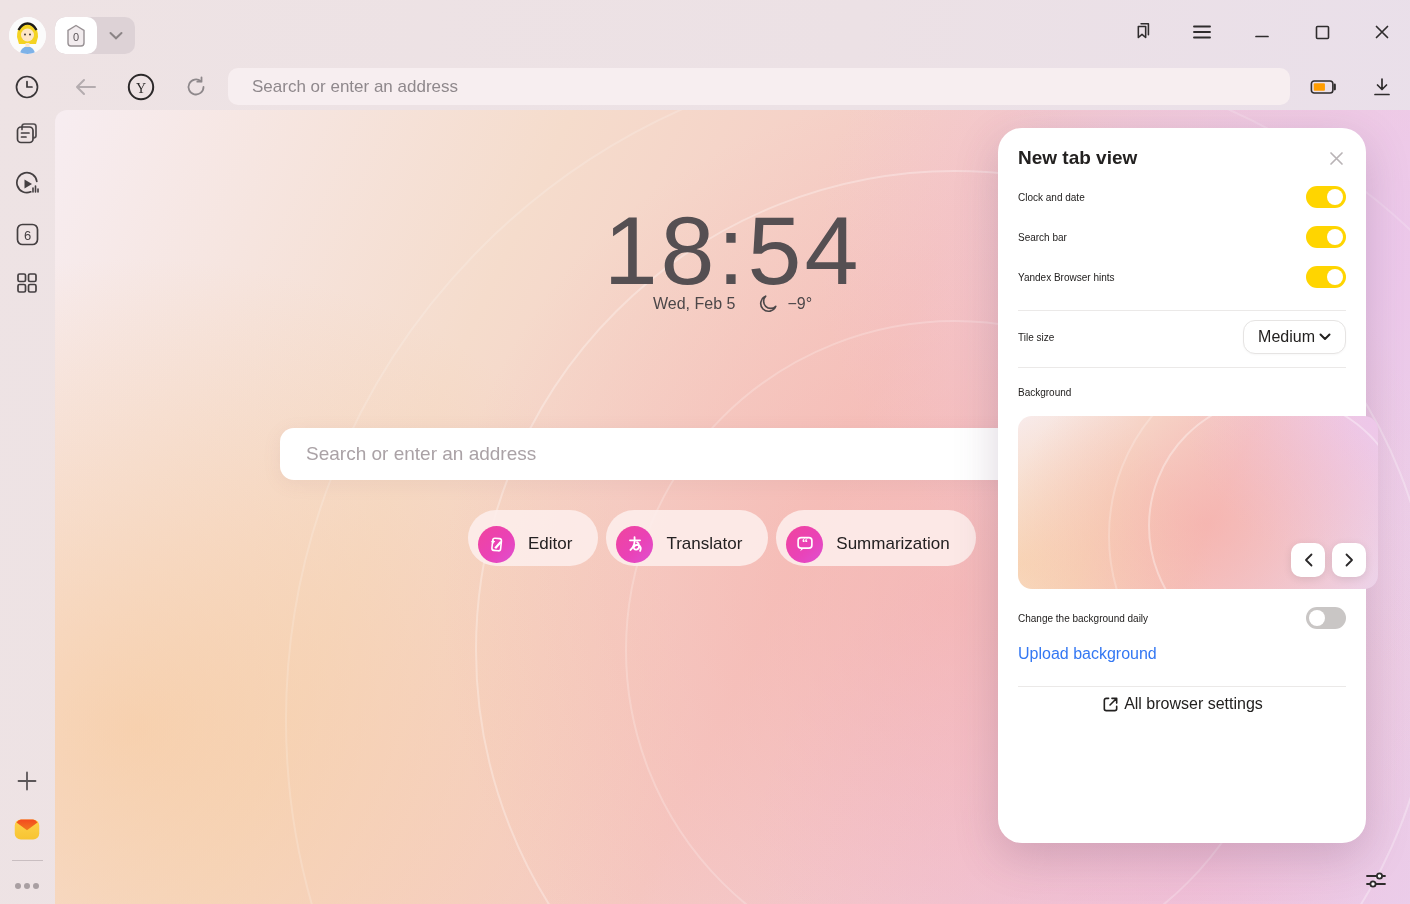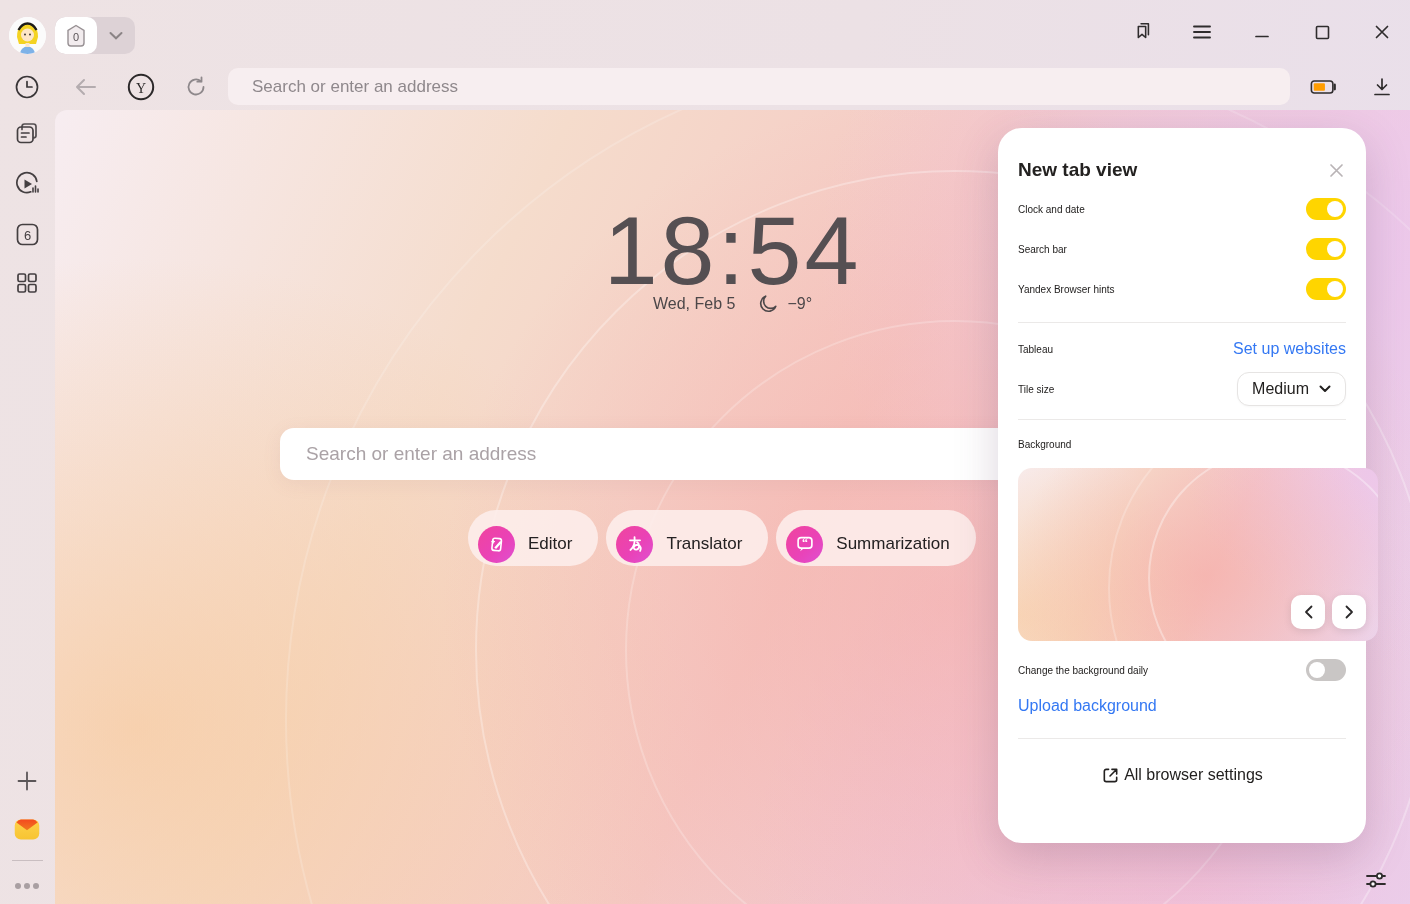--- a/index.html
+++ b/index.html
@@ -76,37 +76,37 @@
   .pill { height:56px; border-radius:28px; background:rgba(253,238,236,0.88);
     display:flex; align-items:center; padding:12px 26px 0 10px; gap:13px; cursor:pointer; }
   .pill-ic { width:37px; height:37px; border-radius:50%; flex:0 0 auto;
     background:linear-gradient(135deg,#f0459d 0%,#ea42b6 55%,#df50d2 100%);
     display:flex; align-items:center; justify-content:center; }
   .pill-label { font-size:17px; color:#242122; }
 
   
   .panel { position:absolute; left:943px; top:18px; width:368px; height:715px;
     background:#ffffff; border-radius:24px; box-shadow:0 14px 44px rgba(90,60,95,0.22);
-    padding:12px 20px; z-index:10; }
+    padding:0 20px; z-index:10; }
   .panel-head { display:flex; align-items:center; justify-content:space-between;
     padding-top:16px; height:44px; }
   .panel-title { font-size:19px; font-weight:700; color:#232120; }
   .p-close { width:20px; height:20px; display:flex; align-items:center;
     justify-content:center; cursor:pointer; }
   .p-row { height:40px; display:flex; align-items:center; justify-content:space-between; }
   .p-label { font-size:10px; color:#232120; }
   .p-link { font-size:16px; color:var(--link-blue,#3478f3); cursor:pointer; text-decoration:none; }
   .toggle { width:40px; height:22px; border-radius:11px; background:var(--toggle-off,#c9c6c5);
     position:relative; cursor:pointer; flex:0 0 auto; }
   .toggle.on { background:var(--accent-yellow,#ffd500); }
   .toggle .knob { position:absolute; top:3px; left:3px; width:16px; height:16px;
     border-radius:50%; background:#ffffff; }
   .toggle.on .knob { left:auto; right:3px; }
   .p-div { height:1px; background:#ebe9e8; margin:13px 0 6px; }
-  .select { display:flex; align-items:center; gap:10px; background:#fff;
+  .select { display:flex; align-items:center; gap:4px; background:#fff;
     border:1px solid #e6e4e3; border-radius:12px; padding:7px 14px; cursor:pointer;
     font-size:16px; color:#232120; box-shadow:0 1px 2px rgba(0,0,0,0.03); }
   .bg-row { height:44px; display:flex; align-items:center; justify-content:space-between;gap:18px; }
   .hl-box { border:4px solid var(--highlight-gold,#eeb90e); border-radius:8px;
     padding:5px 10px; margin-right:-10px; }
   .preview { position:relative; margin-top:2px; width:360px; height:173px;
     border-radius:14px; overflow:hidden;
     background:
       radial-gradient(300px 260px at 52% 62%, rgba(246,166,160,0.55), rgba(246,166,160,0) 65%),
       radial-gradient(320px 260px at 100% 0%,  rgba(236,196,238,0.75), rgba(236,196,238,0) 60%),
@@ -114,21 +114,21 @@
       linear-gradient(115deg,#f8eef2 0%,#f6dccd 30%,#f5c9c6 55%,#ecd4ec 100%); }
   .p-ring { position:absolute; border:2px solid rgba(255,255,255,0.35); border-radius:50%; }
   .p-ring1 { width:260px; height:260px; left:130px; top:-20px; }
   .p-ring2 { width:380px; height:380px; left:90px; top:-70px; border-color:rgba(255,255,255,0.22); }
   .carousel { position:absolute; right:12px; bottom:12px; display:flex; gap:7px; }
   .car-btn { width:34px; height:34px; border-radius:10px; background:#ffffff;
     box-shadow:0 2px 8px rgba(0,0,0,0.10); display:flex; align-items:center;
     justify-content:center; cursor:pointer; }
   .daily-row { margin-top:9px; }
   .upload-row { height:32px; display:flex; align-items:center; }
-  .settings-row { height:56px; display:flex; align-items:center; justify-content:center;
+  .settings-row { height:56px; display:flex; justify-content:center;
     gap:4px; cursor:pointer; }
   .settings-row .p-label { font-size:16px; }
 
   .fab { position:absolute; right:18px; bottom:8px; width:32px; height:32px;
     display:flex; align-items:center; justify-content:center; cursor:pointer; }
 </style>
 </head>
 <body>
 
 <div class="window">
@@ -368,24 +368,20 @@
       <div class="p-row">
         <span class="p-label">Yandex Browser hints</span>
         <div class="toggle on">
             <div class="knob"></div>
           </div>
       </div>
 
       <div class="p-div"></div>
 
       <div class="p-row">
-        <span class="p-label">Tableau</span>
-        <a class="p-link">Set up websites</a>
-      </div>
-      <div class="p-row">
         <span class="p-label">Tile size</span>
         <div class="select">
           <span>Medium</span>
           <svg width="12" height="8" viewBox="0 0 12 8">
               <path d="M1.5 1.5 6 6l4.5-4.5" fill="none" stroke="#232120" stroke-width="2" stroke-linecap="round" stroke-linejoin="round"></path>
             </svg>
         </div>
       </div>
 
       <div class="p-div" style="margin:10px 0 2px;"></div>

